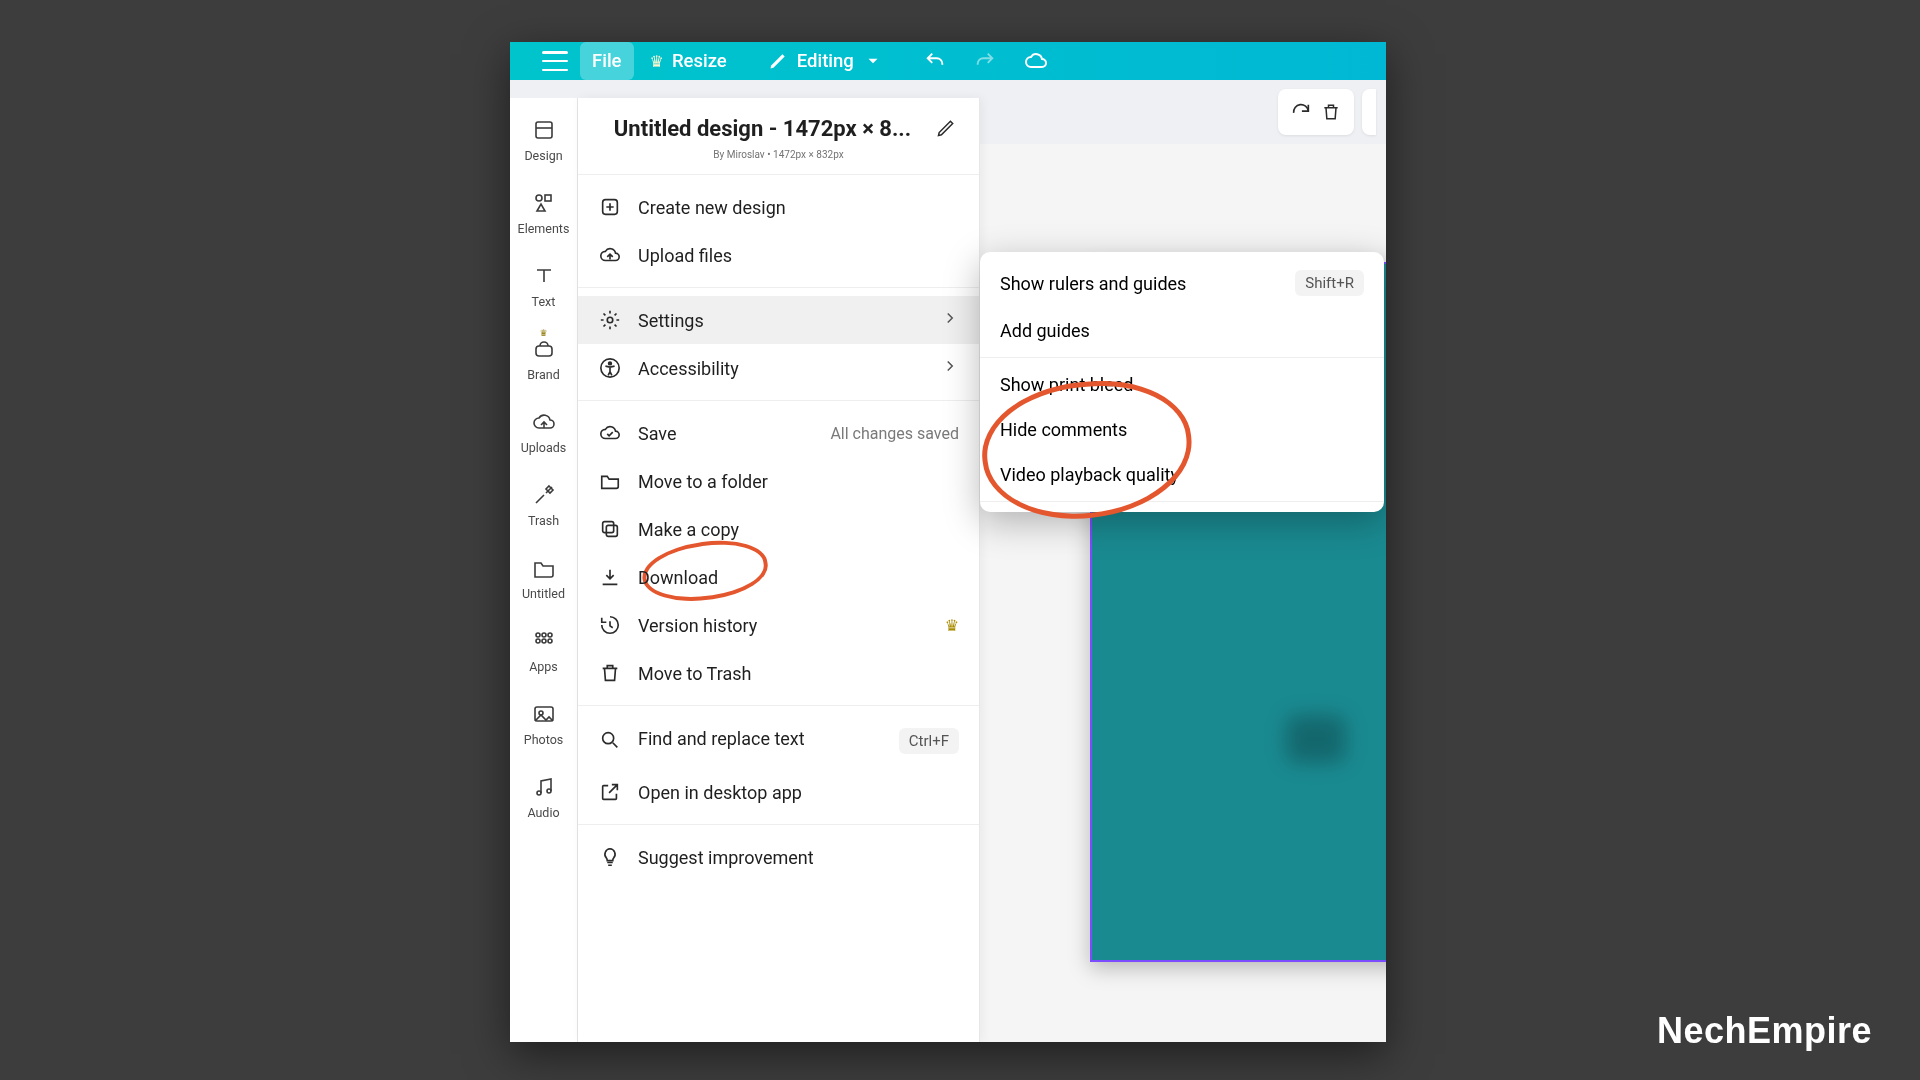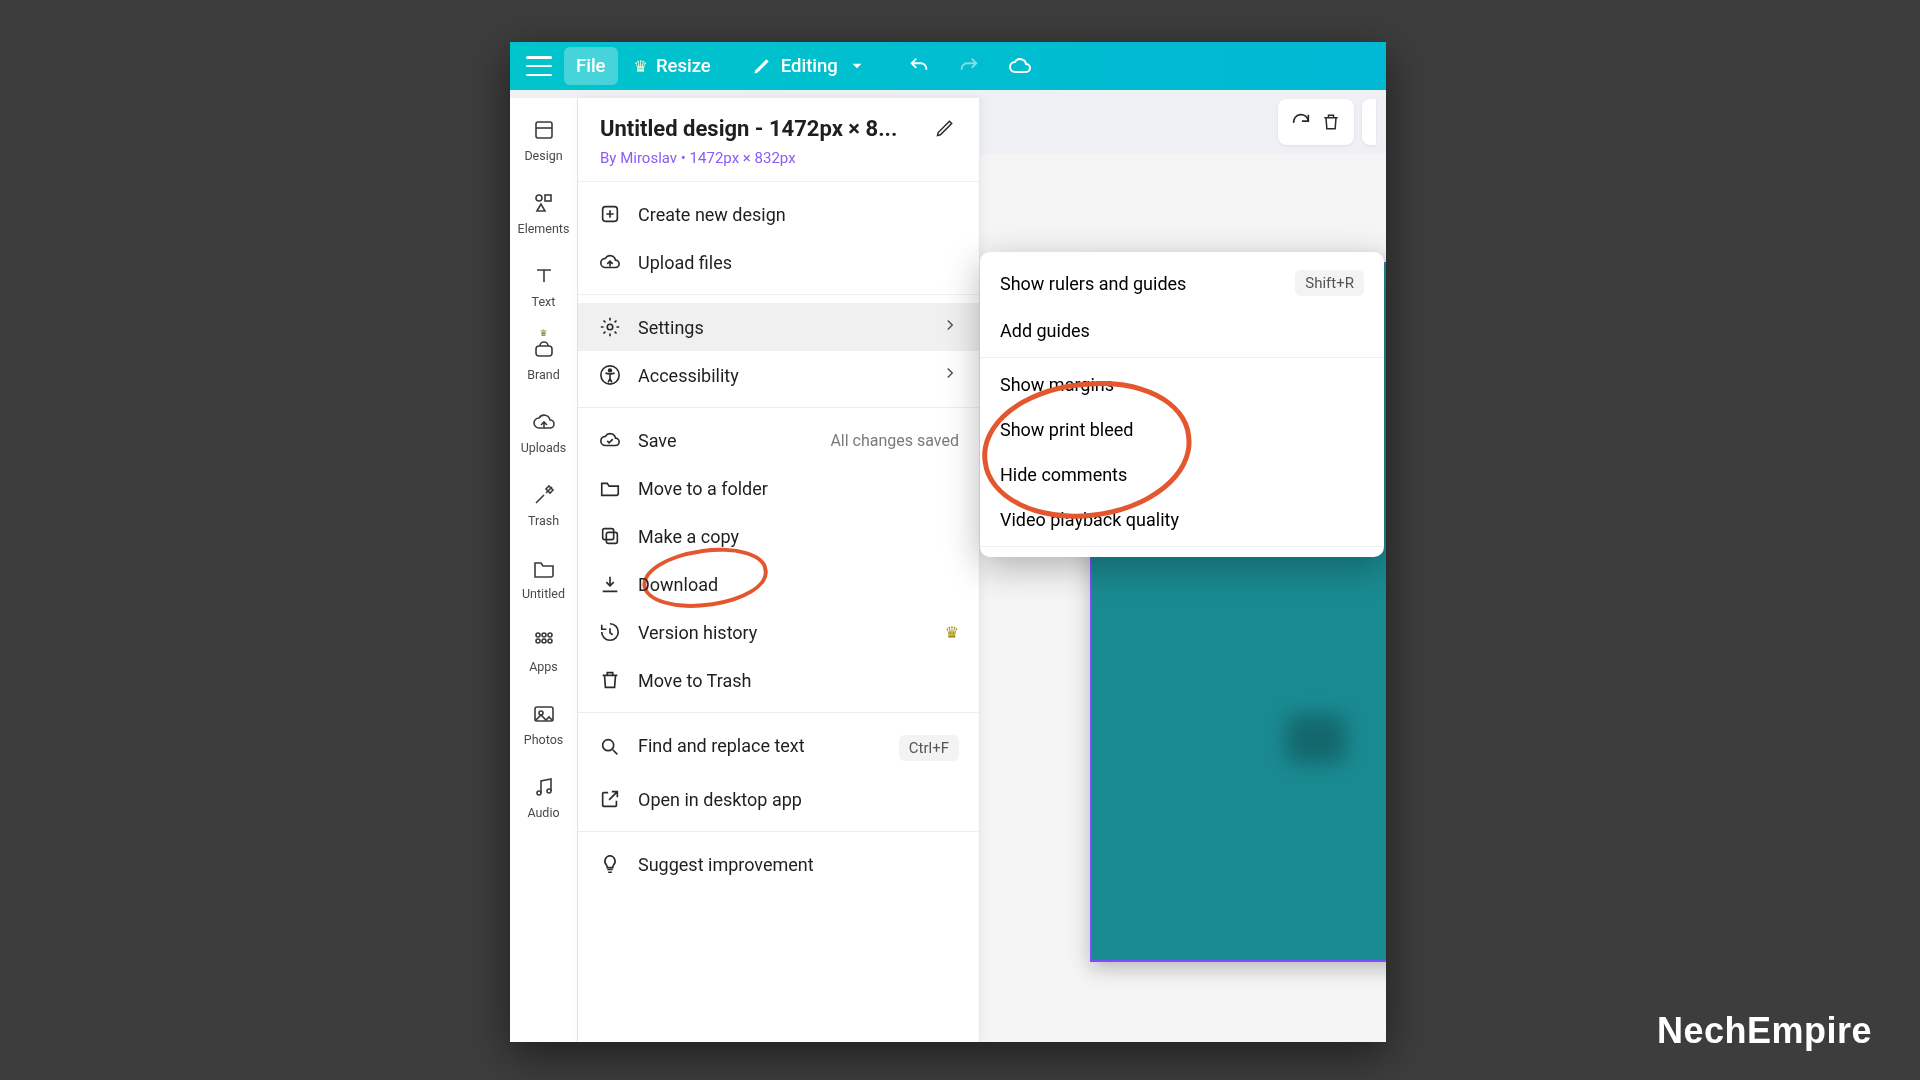--- a/index.html
+++ b/index.html
@@ -9,24 +9,24 @@
     position: absolute;
     left: 510px; top: 42px;
     width: 876px; height: 1000px;
     background: #f5f5f5;
     box-shadow: 0 12px 40px rgba(0,0,0,0.5);
     overflow: hidden;
   }
 
   
   .topbar {
-    height: 48px;
+    height: 38px;
     background: linear-gradient(90deg,#00c4cc 0%, #00b8d4 100%);
     display: flex; align-items: center;
-    padding: 0 10px;
+    padding: 0 26px;
     gap: 4px;
   }
   .tb-btn { display:flex; align-items:center; gap:8px; color:#fff; font-size:18.5px; font-weight:500; padding:8px 12px; border-radius:6px; cursor:pointer; }
   .tb-btn.active { background: rgba(255,255,255,0.28); }
   .tb-icon { width:22px; height:22px; display:flex; align-items:center; justify-content:center; }
   .tb-sep { width:8px; }
   .hamburger { width:26px; height:20px; display:flex; flex-direction:column; justify-content:space-between; margin:0 8px 0 6px; cursor:pointer; }
   .hamburger span { height:2.5px; background:#fff; border-radius:2px; }
 
   .crown::before { content:"♛"; color:#fff8d0; font-size:16px; }
@@ -55,27 +55,27 @@
   
   .canvas-area { position:absolute; left:68px; top:120px; right:0; bottom:0; background:#f5f5f5;}
   .canvas-page { position:absolute; left:512px; top:100px; width:380px; height:700px; background:#1a8a91; border:2px solid #7c4dff; box-shadow:0 6px 20px rgba(0,0,0,.25);}
   
   .shadow-blob { position:absolute; left:708px; top:553px; width:60px; height:48px; background:rgba(0,0,0,.25); filter:blur(10px); border-radius:10px;}
 
   
   .file-panel {
     position:absolute; left:68px; top:56px; width:402px; bottom:0;
     background:#fff; border-right:1px solid #e7e7e7; box-shadow:2px 0 10px rgba(0,0,0,.05);
-    display:flex; flex-direction:column;
+    display:flex; flex-direction:column;text-align:center;
   }
   .fp-head { padding:18px 22px 14px; }
   .fp-title-row { display:flex; align-items:center; gap:10px;}
   .fp-title { font-size:22px; font-weight:700; color:#1f1f1f; flex:1; white-space:nowrap; overflow:hidden; text-overflow:ellipsis;}
   .fp-edit { width:22px; height:22px; }
-  .fp-sub { font-size:15px; color:#8b5cf6; margin-top:8px;}
+  .fp-sub { font-size:10px; color:#737373; margin-top:8px;}
   .fp-divider { height:1px; background:#eee; }
   .fp-list { padding:8px 0; }
   .fp-item { display:flex; align-items:center; gap:16px; padding:12px 20px; font-size:18px; color:#1f1f1f; cursor:pointer; position:relative;}
   .fp-item:hover, .fp-item.hover { background:#f0f0f0; }
   .fp-ic { width:24px; height:24px; display:flex; align-items:center; justify-content:center; flex-shrink:0;}
   .fp-ic svg { stroke:#2b2b2b; fill:none; stroke-width:1.8; }
   .fp-right { margin-left:auto; font-size:16px; color:#7a7a7a; }
   .fp-right.kbd { background:#f3f3f3; border-radius:6px; padding:4px 10px; font-size:15px; color:#555;}
   .fp-chev { margin-left:auto; }
   .fp-crown { margin-left:auto; color:#a88b00; font-size:16px;}
@@ -429,23 +429,20 @@
   <div class="sub-panel">
     <div class="sp-item">
       <span>Show rulers and guides</span>
       <span class="sp-kbd">Shift+R</span>
     </div>
     <div class="sp-item">
       <span>Add guides</span>
     </div>
     <div class="sp-sep"></div>
     <div class="sp-item">
-      <span>Show margins</span>
-    </div>
-    <div class="sp-item">
       <span>Show print bleed</span>
     </div>
     <div class="sp-item">
       <span>Hide comments</span>
     </div>
     <div class="sp-item">
       <span>Video playback quality</span>
     </div>
     <div class="sp-sep"></div>
   </div>

